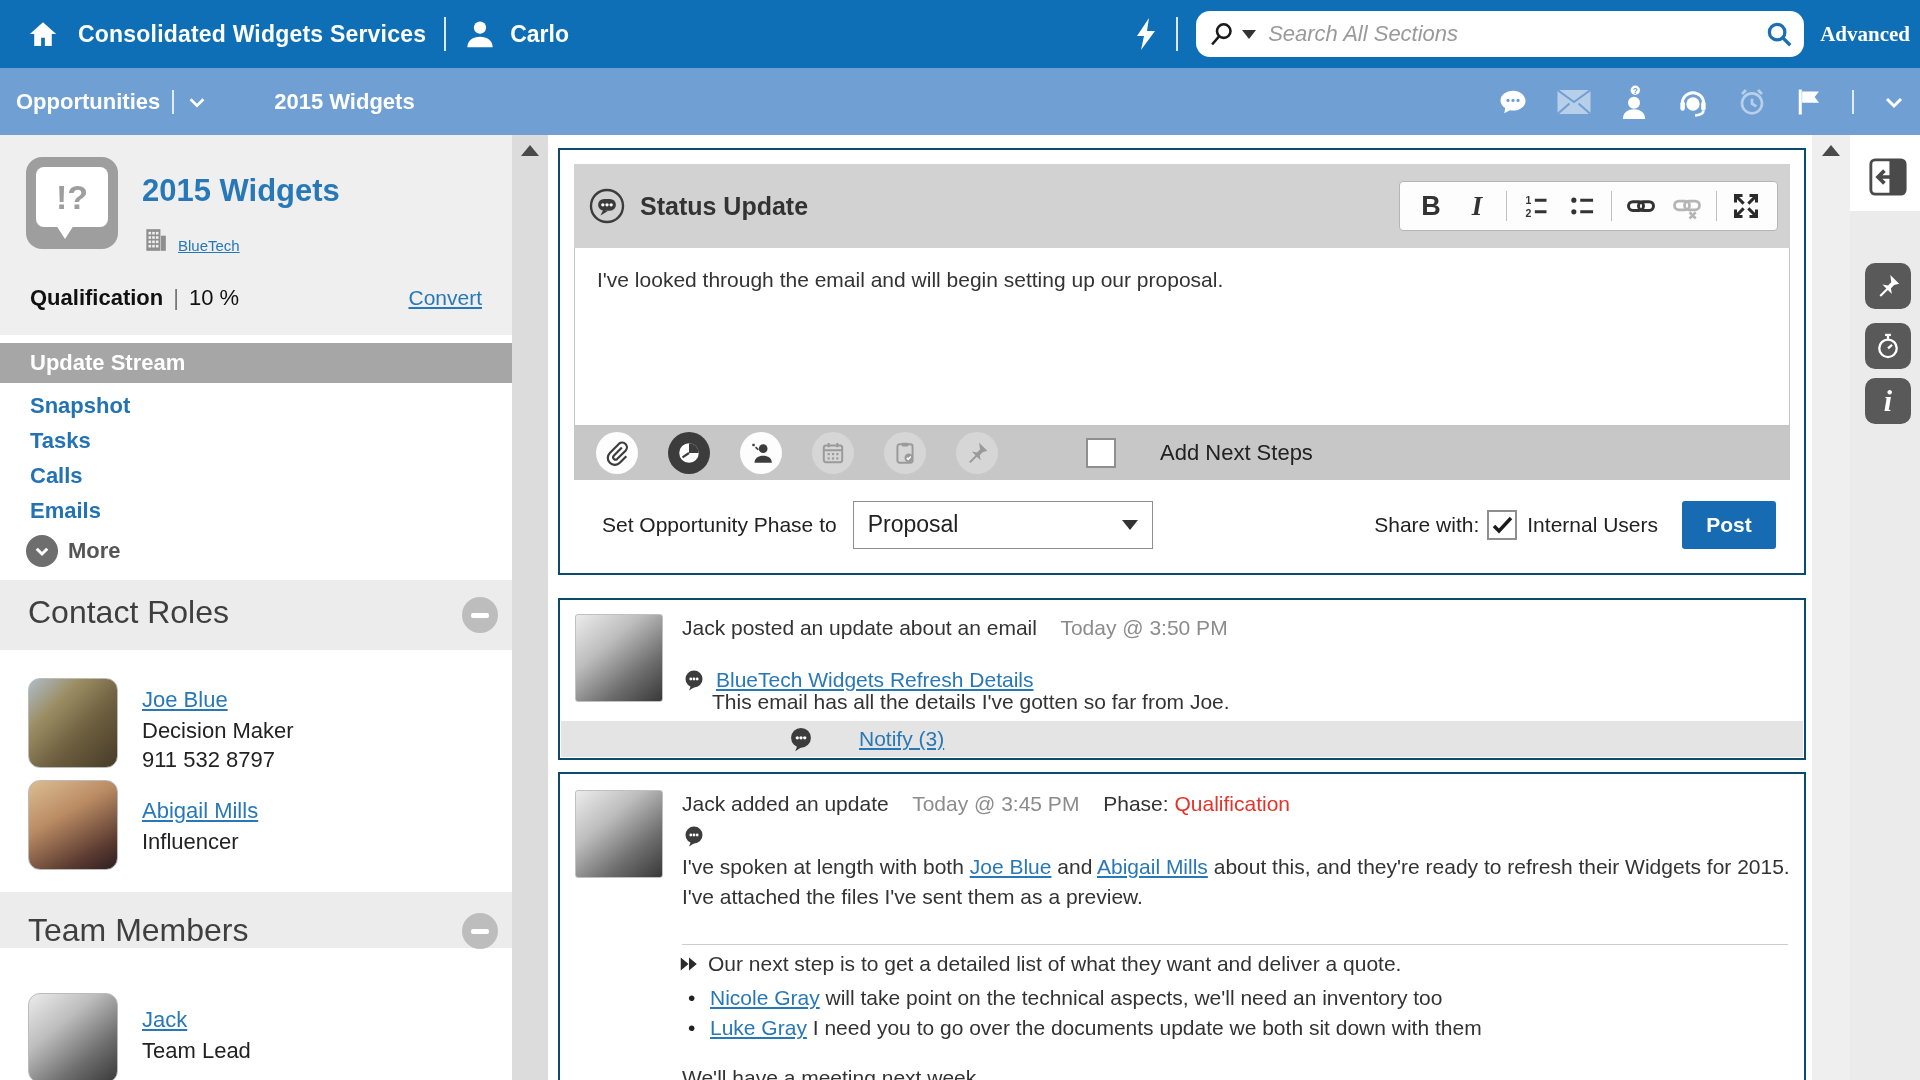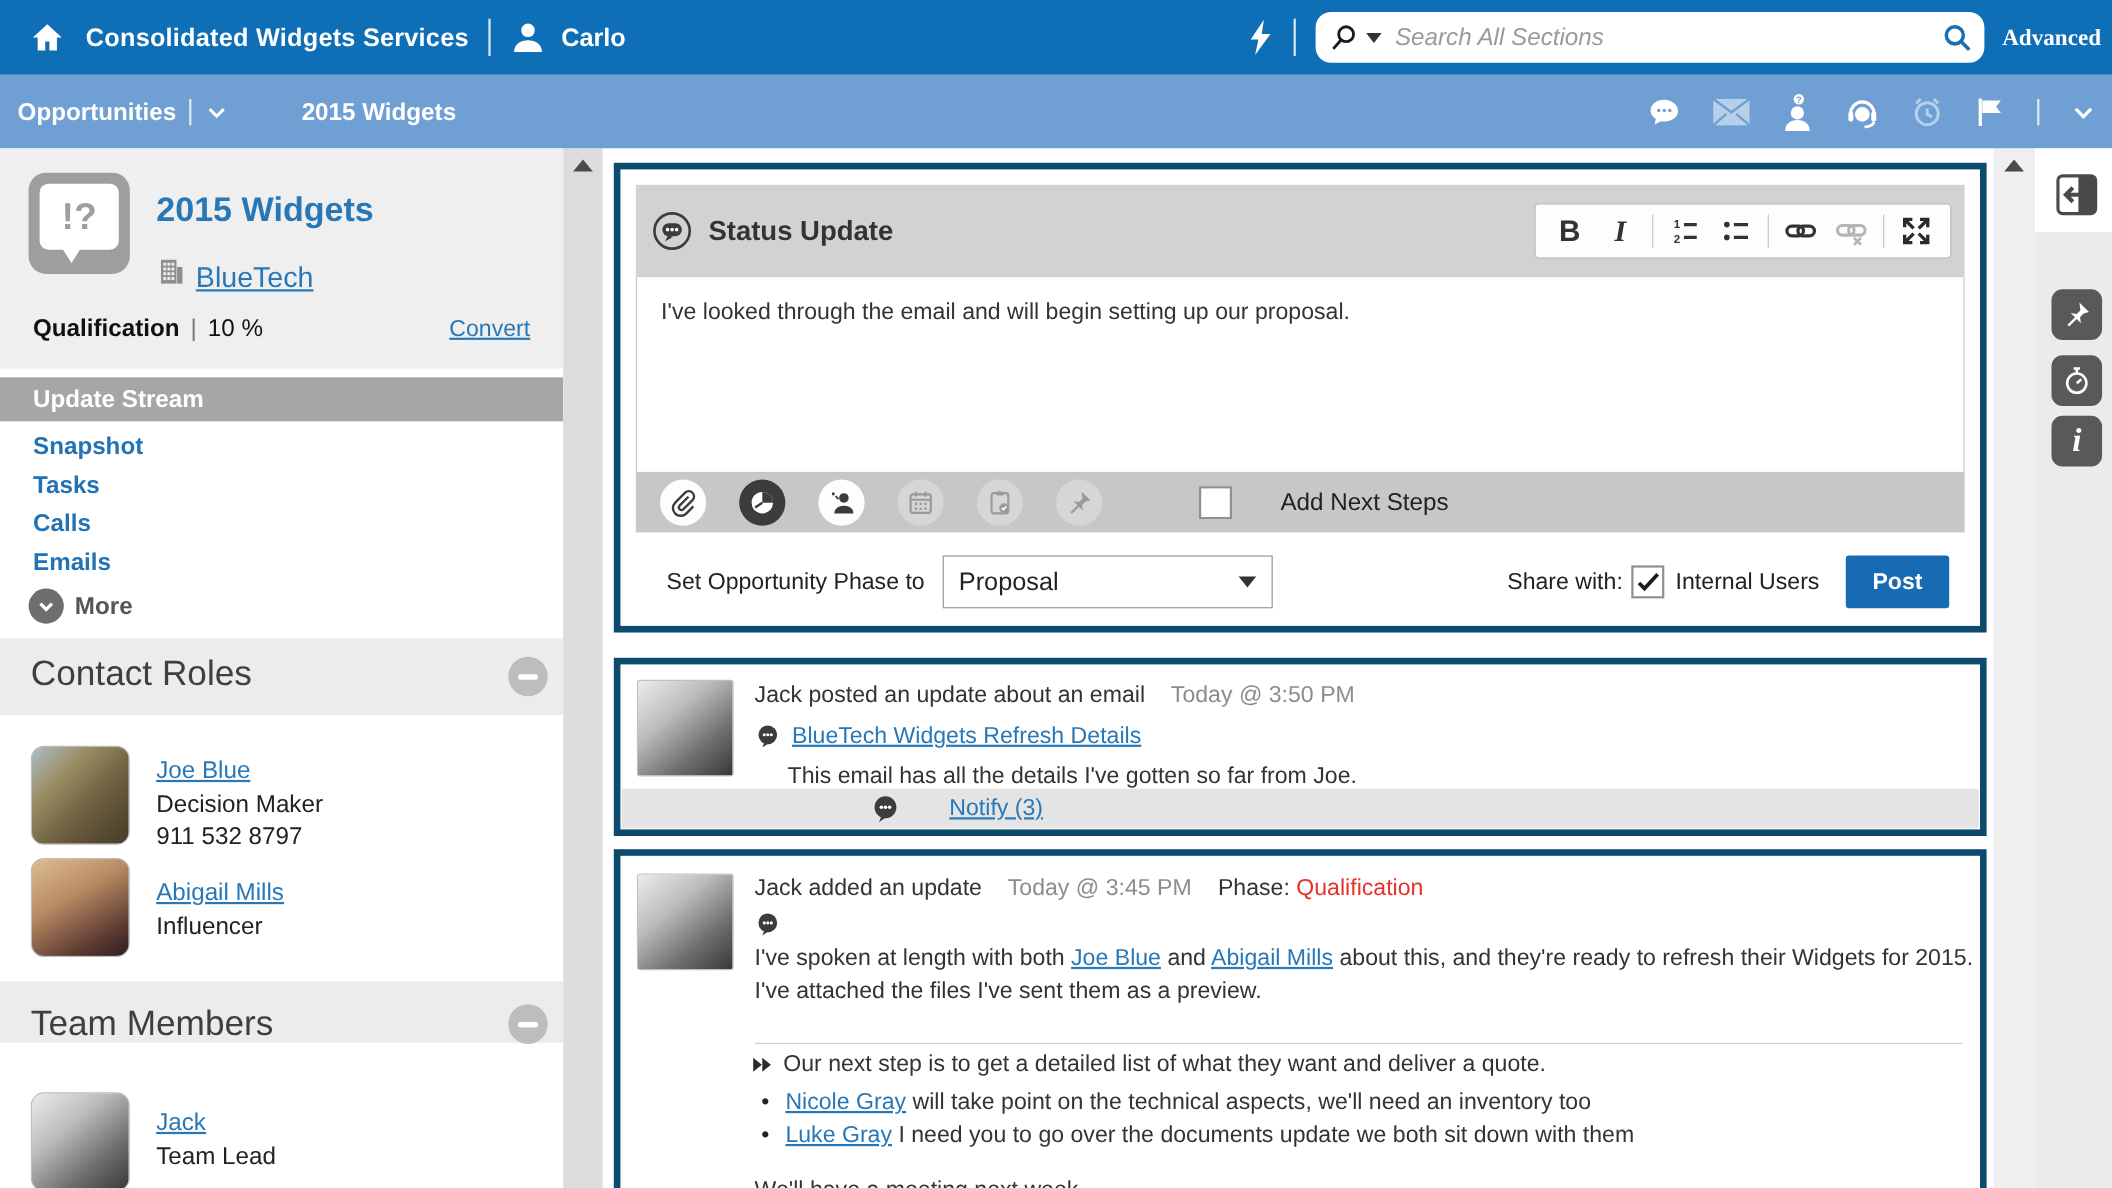--- a/index.html
+++ b/index.html
@@ -29,21 +29,21 @@
   
   .sidebar{left:0;top:135px;width:512px;height:945px;background:#fff;overflow:hidden;}
   .sb-header{position:absolute;left:0;top:0;width:512px;height:200px;background:#efefef;}
   .record-logo{position:absolute;left:26px;top:22px;width:92px;height:92px;background:#9e9e9e;border-radius:16px;}
   .record-logo .inner{position:absolute;left:10px;top:10px;width:72px;height:60px;background:#fff;border-radius:8px;
     display:flex;align-items:center;justify-content:center;font-weight:bold;font-size:34px;color:#9e9e9e;}
   .record-logo .tail{position:absolute;left:30px;top:68px;width:0;height:0;border-left:9px solid transparent;border-right:9px solid transparent;border-top:14px solid #fff;}
   .record-title{position:absolute;left:142px;top:38px;font-size:31px;font-weight:bold;color:#2878b8;}
   .account-row{position:absolute;left:142px;top:90px;display:flex;align-items:center;gap:10px;}
   .blue-link{color:#2878b8;text-decoration:underline;cursor:pointer;}
-  .account-row .blue-link{font-size:26px;margin-top:12px;}
+  .account-row .blue-link{font-size:15px;margin-top:12px;}
   .phase-row{position:absolute;left:30px;top:150px;width:452px;font-size:22px;color:#111;display:flex;align-items:baseline;}
   .phase-stage{font-weight:bold;}
   .phase-sep{color:#777;margin:0 10px;}
   .convert{margin-left:auto;font-size:21px;}
   .sb-nav-active{position:absolute;left:0;top:208px;width:512px;height:40px;background:#a6a6a6;display:flex;align-items:center;}
   .sb-nav-active span{color:#fff;font-weight:bold;font-size:22px;margin-left:30px;}
   .sb-link{position:absolute;left:30px;font-size:22px;font-weight:bold;color:#2372b4;cursor:pointer;}
   .sb-more{position:absolute;left:26px;top:400px;display:flex;align-items:center;gap:10px;cursor:pointer;}
   .more-circle{width:32px;height:32px;border-radius:50%;background:#6e6e6e;display:flex;align-items:center;justify-content:center;}
   .sb-more span{font-size:22px;font-weight:bold;color:#555;}
@@ -64,21 +64,21 @@
   .tri-up{position:absolute;left:50%;transform:translateX(-50%);top:10px;width:0;height:0;
     border-left:9px solid transparent;border-right:9px solid transparent;border-bottom:11px solid #4a4a4a;cursor:pointer;}
   .right-rail{left:1850px;top:135px;width:70px;height:945px;background:#ebebeb;}
   .rail-white{position:absolute;left:0;top:0;width:70px;height:76px;background:#fff;}
   .rail-tile{position:absolute;left:15px;width:46px;height:46px;background:#595959;border-radius:10px;display:flex;align-items:center;justify-content:center;cursor:pointer;}
   .collapse-tile{position:absolute;left:11px;top:15px;width:54px;height:54px;background:#fff;display:flex;align-items:center;justify-content:center;cursor:pointer;}
   .info-glyph{font-family:"Liberation Serif",serif;font-style:italic;font-weight:bold;font-size:30px;color:#fff;line-height:1;}
 
   
   .main{left:548px;top:135px;width:1264px;height:945px;background:#fff;}
-  .panel{position:absolute;background:#fff;border:6px solid #0c4a6e;box-sizing:border-box;}
+  .panel{position:absolute;background:#fff;border:2px solid #0c4a6e;box-sizing:border-box;}
 
   
   .composer{left:10px;top:13px;width:1248px;height:427px;padding:14px;}
   .comp-header{height:84px;background:#d2d2d2;display:flex;align-items:center;padding:0 12px 0 14px;box-sizing:border-box;}
   .comp-title{font-size:25px;color:#333;font-weight:bold;margin-left:14px;}
   .fmt-toolbar{margin-left:auto;background:#fdfdfd;border:1px solid #b5b5b5;border-radius:4px;height:48px;display:flex;align-items:center;padding:0 8px;}
   .fmt-btn{width:46px;height:40px;display:flex;align-items:center;justify-content:center;cursor:pointer;border-radius:3px;}
   .fmt-sep{width:1px;height:30px;background:#c0c0c0;margin:0 6px;}
   .fmt-b{font-size:27px;font-weight:bold;color:#333;}
   .fmt-i{font-family:"Liberation Serif",serif;font-style:italic;font-weight:bold;font-size:27px;color:#333;}
@@ -437,21 +437,21 @@
         <button class="post-btn">Post</button>
       </div>
     </section>
 
     <section class="panel entry1">
       <div class="entry-photo ph-jack" style="top:14px;"></div>
       <div class="headline" style="top:16px;">
         <span>Jack posted an update about an email</span><span class="gap18"></span>
         <span class="timestamp">Today @ 3:50 PM</span>
       </div>
-      <div class="headline" style="top:53px;display:flex;align-items:flex-start;gap:10px;">
+      <div class="headline" style="top:68px;display:flex;align-items:flex-start;gap:10px;">
         <span class="icon">
           <svg width="24" height="24" viewBox="0 0 24 24">
               <circle cx="12" cy="11" r="8.5" fill="#3c3c3c"></circle>
               <path d="M9 17.5l-2 5 6-3.8z" fill="#3c3c3c"></path>
               <g fill="#fff">
                 <circle cx="8.8" cy="11" r="1.4"></circle>
                 <circle cx="12" cy="11" r="1.4"></circle>
                 <circle cx="15.2" cy="11" r="1.4"></circle>
               </g>
             </svg>

